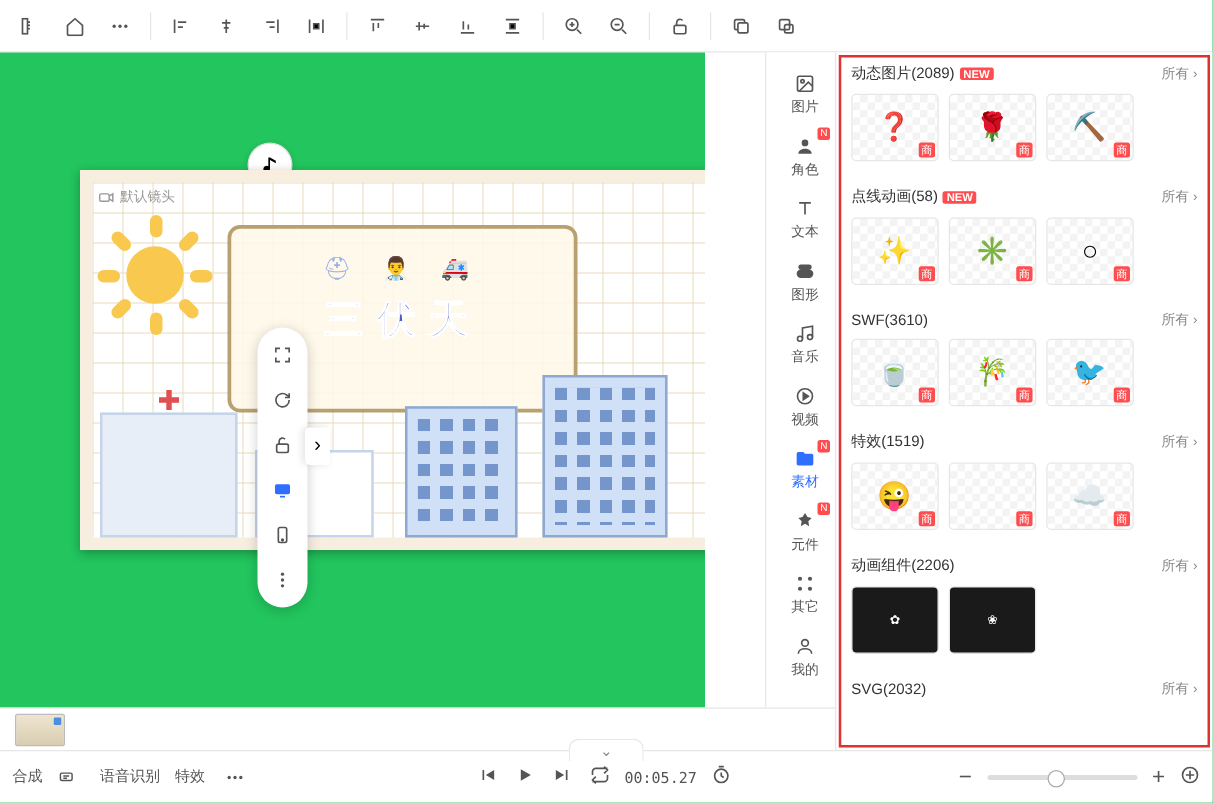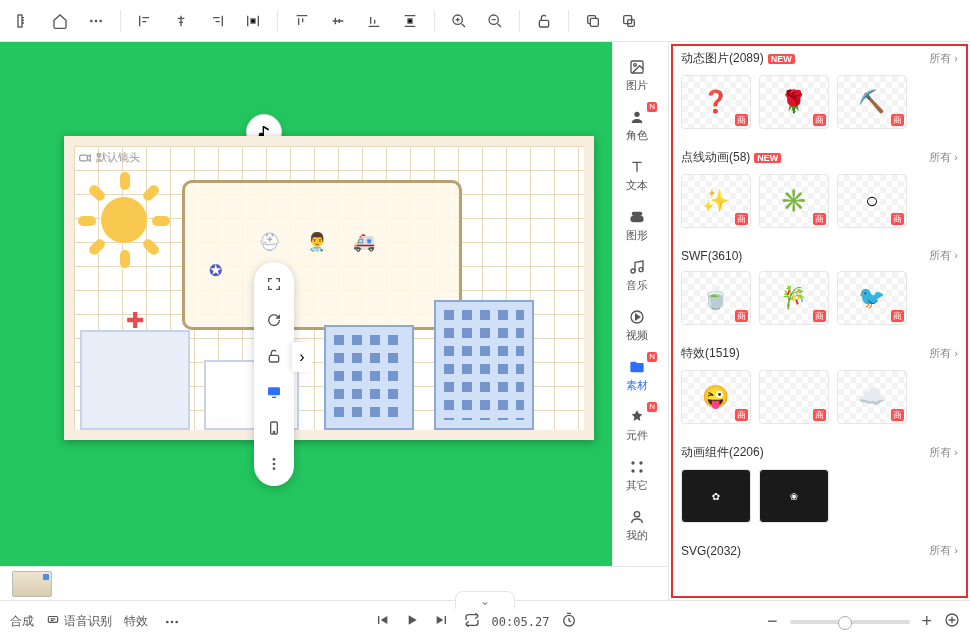--- a/index.html
+++ b/index.html
@@ -6,21 +6,21 @@
 body { width: 970px; height: 642px; overflow: hidden; background: #fff; position: relative; }
 
 
 .top-toolbar { height: 42px; border-bottom: 1px solid #e6e6e6; display: flex; align-items: center; padding: 0 8px; gap: 4px; }
 .tb-btn { width: 32px; height: 32px; display: flex; align-items: center; justify-content: center; color: #555; cursor: pointer; border-radius: 4px; }
 .tb-sep { width: 1px; height: 22px; background: #e6e6e6; margin: 0 4px; }
 
 
 .main { position: absolute; top: 42px; left: 0; right: 0; bottom: 42px; display: flex; }
 .canvas-area { flex: 1; background: #22c55e; position: relative; overflow: hidden; }
-.right-tabs { width: 56px; background: #fff; border-left: 1px solid #e6e6e6; display: flex; flex-direction: column; align-items: flex-start; padding-top: 8px; }
+.right-tabs { width: 56px; background: #fff; border-left: 1px solid #e6e6e6; display: flex; flex-direction: column; align-items: flex-end; padding-top: 8px; margin-left: 48px; }
 .tab-item { width: 48px; height: 50px; display: flex; flex-direction: column; align-items: center; justify-content: center; font-size: 11px; color: #555; cursor: pointer; position: relative; gap: 2px; }
 .tab-item.active { color: #2f6fff; }
 .tab-item .nbadge { position: absolute; top: 2px; right: 4px; background: #ff4d4f; color: #fff; font-size: 8px; line-height: 10px; padding: 0 2px; border-radius: 2px; }
 .tab-ico { width: 18px; height: 18px; display: flex; align-items: center; justify-content: center; }
 
 .asset-panel { width: 302px; background: #fff; border-left: 1px solid #e6e6e6; overflow-y: auto; position: relative; }
 .asset-panel::before { content:""; position:absolute; inset:2px; border:2px solid #e03030; pointer-events:none; }
 .cat-head { display:flex; align-items:center; justify-content:space-between; padding: 8px 12px 4px; font-size: 12px; color:#333; }
 .cat-head .new { background:#ff4d4f; color:#fff; font-size:9px; padding:0 3px; border-radius:2px; margin-left:4px; font-weight:bold; }
 .cat-head .all { color:#888; font-size:11px; cursor:pointer; }
@@ -194,20 +194,21 @@
         <div class="ray" style="top:36px;right:-6px"></div>
         <div class="ray" style="top:-4px;left:32px;transform:rotate(90deg)"></div>
         <div class="ray" style="bottom:-4px;left:32px;transform:rotate(90deg)"></div>
         <div class="ray" style="top:8px;left:4px;transform:rotate(45deg)"></div>
         <div class="ray" style="top:8px;right:4px;transform:rotate(-45deg)"></div>
         <div class="ray" style="bottom:8px;left:4px;transform:rotate(-45deg)"></div>
         <div class="ray" style="bottom:8px;right:4px;transform:rotate(45deg)"></div>
       </div>
       <div class="title-box">
         <div class="icons">⛑ 👨‍⚕️ 🚑</div>
+        <div class="title-text">三伏天</div>
         <div style="align-self:flex-start;margin-left:24px;color:#4a5cc4">✪</div>
       </div>
       <div class="hospital">
         <div class="bld b1"></div>
         <div class="bld b2"></div>
         <div class="bld b3">
             <div class="win-grid"></div>
           </div>
         <div class="bld b4">
             <div class="win-grid"></div>
@@ -406,21 +407,21 @@
 
 </div>
 
 <div class="timeline-strip">
   <div class="mini-slide"></div>
 </div>
 
 <div class="bottom-bar">
   <div class="collapse-notch">⌄</div>
   <span>合成</span>
-  <span style="display:flex;align-items:flex-start;gap:4px">
+  <span style="display:flex;align-items:center;gap:20px">
       <svg viewBox="0 0 24 24" fill="none" stroke="currentColor" stroke-width="2" style="width:14px;height:14px">
         <rect x="4" y="6" width="16" height="10" rx="2"></rect>
         <path d="M8 10h8M8 13h5"></path>
       </svg>
       <span>语音识别</span>
     </span>
   <span>特效</span>
   <div class="tb-btn" style="width:24px;height:24px">
       <svg viewBox="0 0 24 24" fill="currentColor">
         <circle cx="5" cy="12" r="2"></circle>

